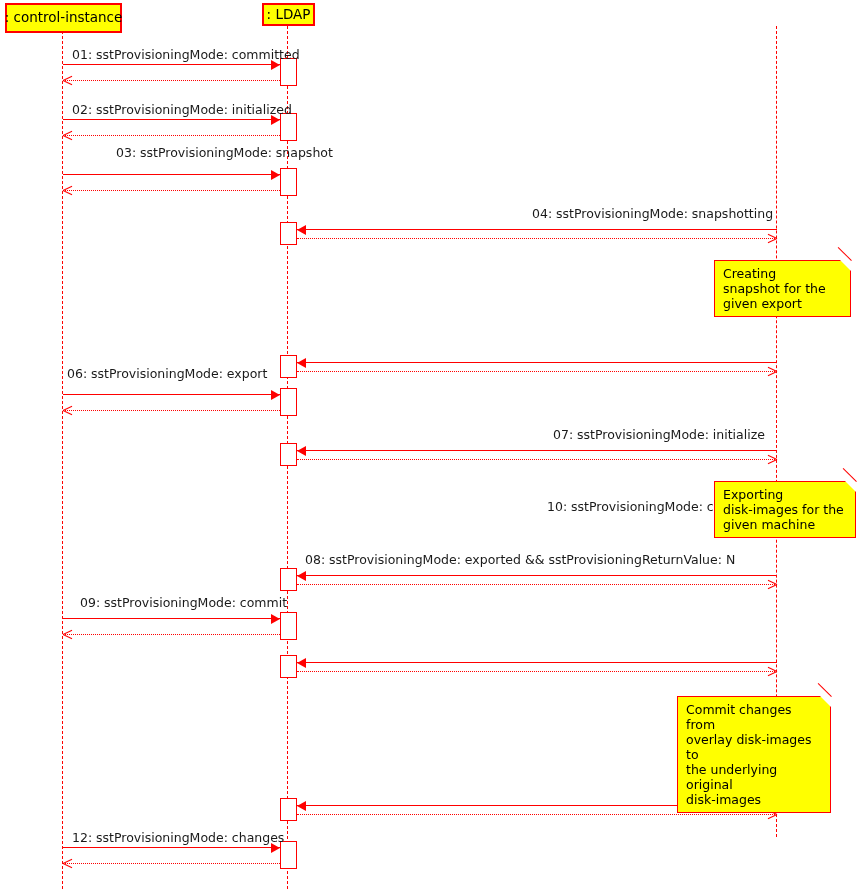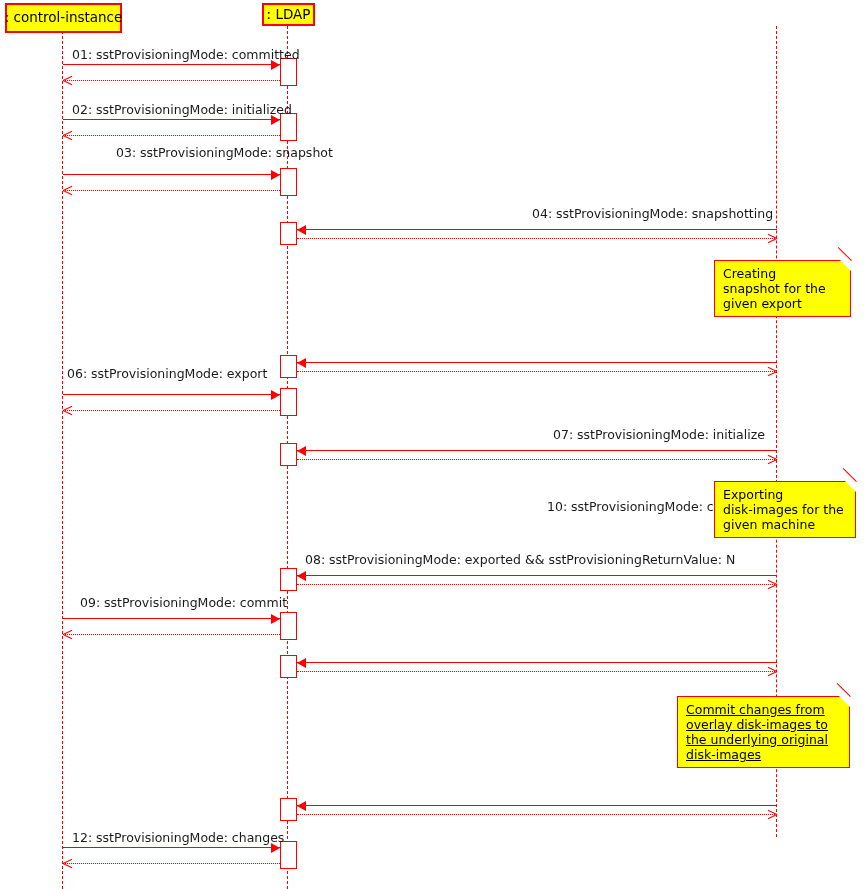--- a/index.html
+++ b/index.html
@@ -236,21 +236,21 @@
       <span class="a"></span>
       <span class="b"></span>
     </div>
     <div class="msg-label" style="left: 72px; top: 832px; z-index: 6;">12: sstProvisioningMode: changes</div>
     <div class="note" style="left: 714px; top: 260px; width: 137px; min-height: 54px; z-index: 7;"><div class="fold-tri"></div><div class="fold-diag"></div><div class="note-text">Creating
 snapshot for the
 given export</div></div>
     <div class="note" style="left: 714px; top: 481px; width: 142px; min-height: 54px; z-index: 7;"><div class="fold-tri"></div><div class="fold-diag"></div><div class="note-text">Exporting
 disk-images for the
 given machine</div></div>
-    <div class="note" style="left: 677px; top: 696px; width: 173px; min-height: 70px; z-index: 7; text-decoration: underline;"><div class="fold-tri"></div><div class="fold-diag"></div><div class="note-text">Commit changes from
+    <div class="note" style="left: 677px; top: 696px; width: 154px; min-height: 70px; z-index: 7;"><div class="fold-tri"></div><div class="fold-diag"></div><div class="note-text">Commit changes from
 overlay disk-images to
 the underlying original
 disk-images</div></div>
     <div class="participant" style="left: 5px; top: 3px; width: 117px; height: 30px; z-index: 10;">
       <span>: control-instance</span>
     </div>
     <div class="participant" style="left: 262px; top: 3px; width: 53px; height: 23px; z-index: 10;">
       <span>: LDAP</span>
     </div>
   </div>

